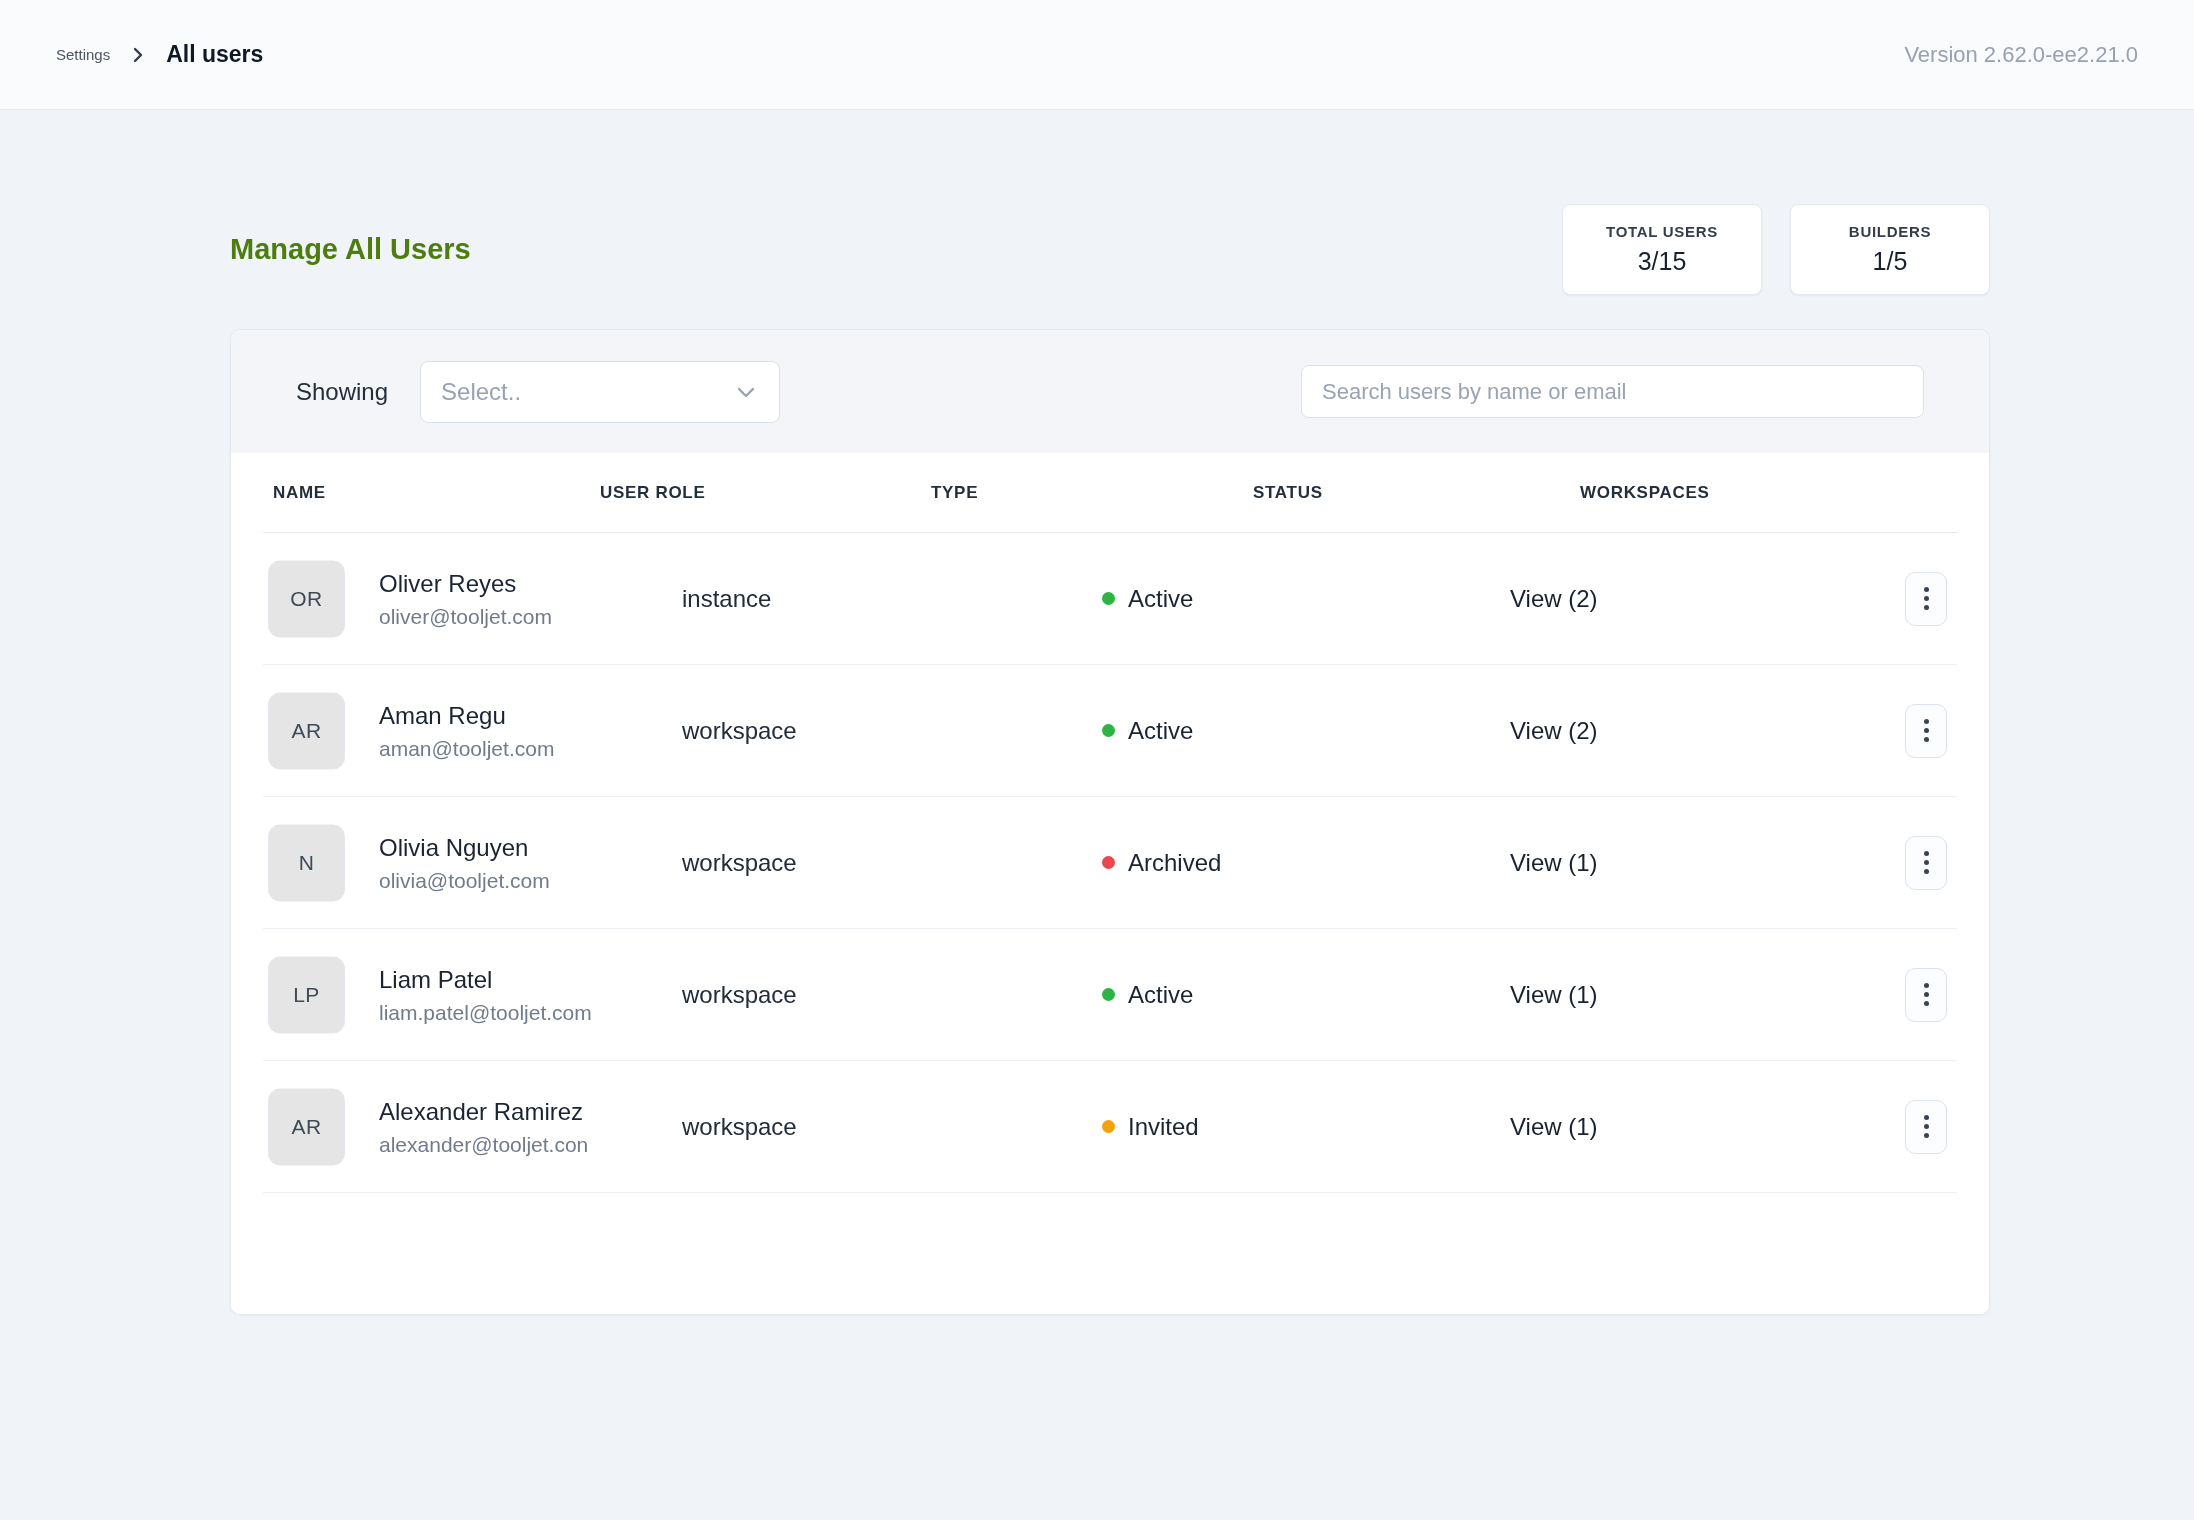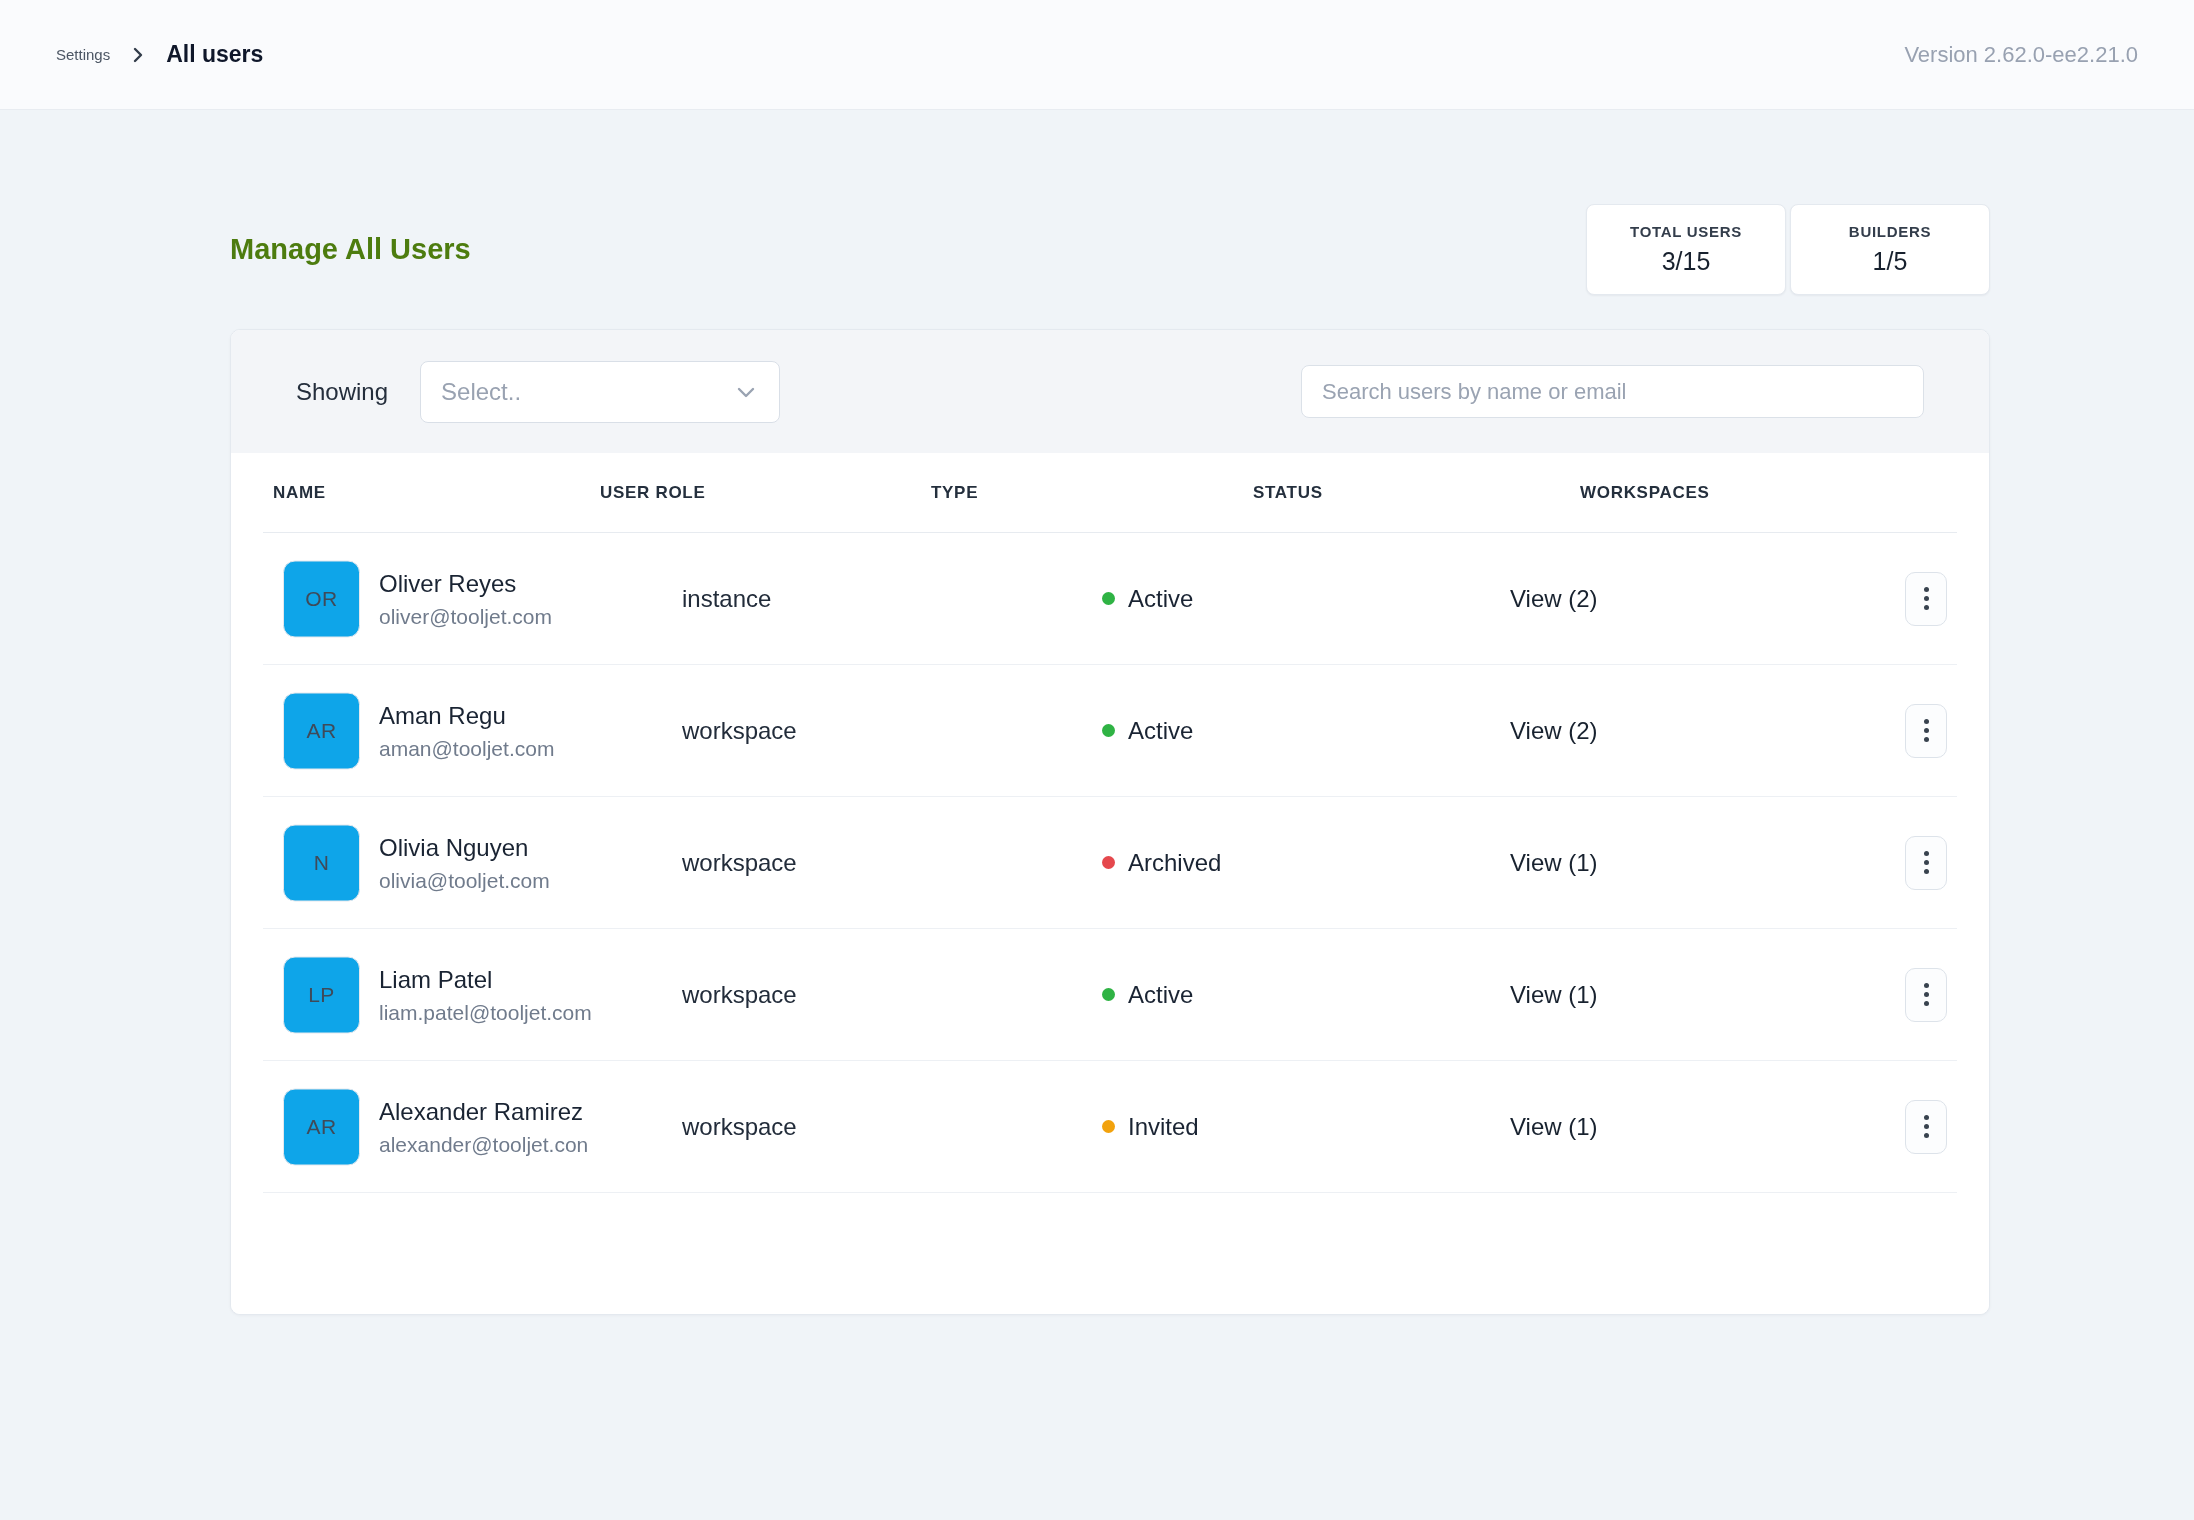--- a/index.html
+++ b/index.html
@@ -32,21 +32,21 @@
   .content-inner { width: 1760px; }
 
   .title-row {
     margin-top: 94px;
     height: 91px;
     display: flex;
     align-items: center;
     justify-content: space-between;
   }
   .page-title { font-size: 29px; font-weight: 700; color: #4d7c0f; }
-  .stats { display: flex; gap: 4px; }
+  .stats { display: flex; gap: 28px; }
   .stat-card {
     width: 200px; height: 91px;
     background: #ffffff;
     border: 1px solid #e4e9ef;
     border-radius: 8px;
     box-shadow: 0 1px 2px rgba(16,24,40,0.05);
     display: flex; flex-direction: column;
     align-items: center; justify-content: center;
     gap: 7px;
   }
@@ -110,23 +110,23 @@
   .th.c-name { left: 10px; }
   .th.c-role { left: 337px; }
   .th.c-type { left: 668px; }
   .th.c-status { left: 990px; }
   .th.c-ws { left: 1317px; }
 
   .row { position: relative; height: 132px; border-bottom: 1px solid #edf0f4; }
   .abs { position: absolute; top: 50%; transform: translateY(-50%); }
 
   .avatar {
-    left: 20px;
+    left: 5px;
     width: 77px; height: 77px;
-    background: #0ea5e9;
+    background: #e5e5e5;
     border: 1px solid #e3e8ee;
     border-radius: 12px;
     display: flex; align-items: center; justify-content: center;
     font-size: 21px; font-weight: 500; letter-spacing: 0.5px; color: #3f4a59;
   }
   .nameblock { left: 116px; }
   .uname { font-size: 24px; font-weight: 500; color: #1a2433; }
   .uemail { font-size: 21px; color: #707b8c; margin-top: 7px; }
   .role { left: 419px; font-size: 24px; color: #222c3a; }
   .status { left: 839px; display: flex; align-items: center; gap: 13px; font-size: 24px; color: #1a2433; }

